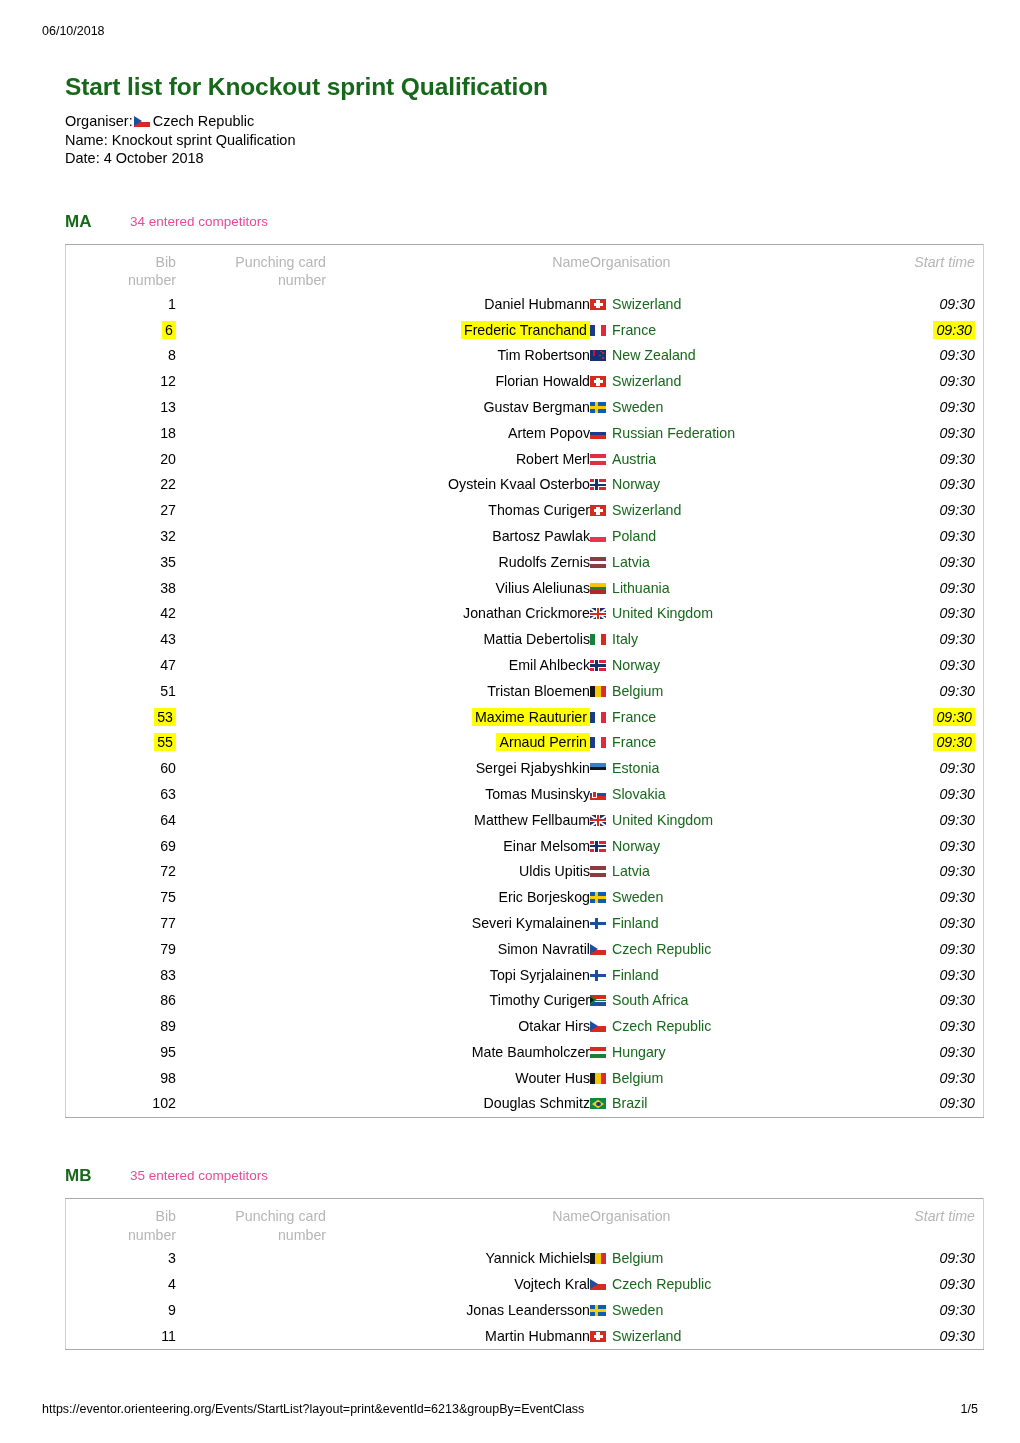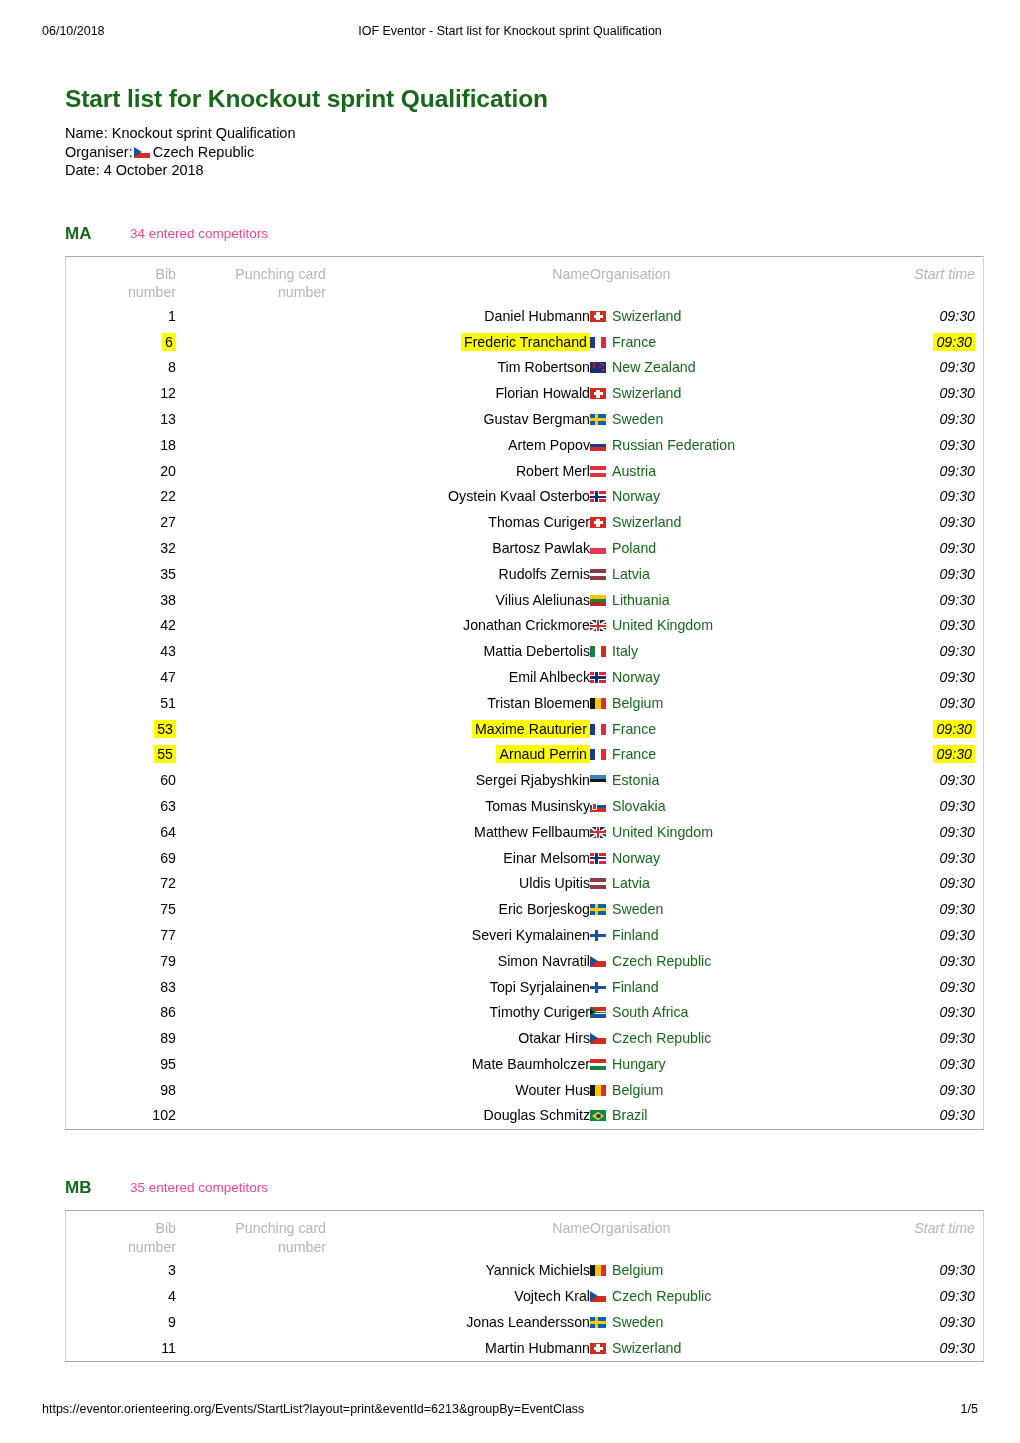--- a/index.html
+++ b/index.html
@@ -22,21 +22,21 @@
   .print-header .ph-title{position:absolute;left:0;top:0;width:1020px;text-align:center;}
 
   .print-footer{
     position:absolute;top:1402px;left:0;width:1020px;height:18px;
     font-size:12.5px;color:#000;
   }
   .print-footer .pf-url{position:absolute;left:42px;top:0;}
   .print-footer .pf-page{position:absolute;right:42px;top:0;}
 
   
-  .doc{position:absolute;left:65px;top:84px;width:895px;}
+  .doc{position:absolute;left:65px;top:72px;width:895px;}
 
   h1.title{
     margin:0;
     font-size:24.5px;
     font-weight:bold;
     color:#17681b;
     letter-spacing:-0.1px;
     line-height:30px;
   }
   .meta{margin-top:10px;font-size:14.5px;line-height:18.6px;color:#000;}
@@ -180,32 +180,31 @@
   
   td.col-org{white-space:nowrap;}
 </style>
 </head>
 <body>
 
 <div class="page">
 
   <div class="print-header">
     <span class="ph-date">06/10/2018</span>
-    <span class="ph-title">IOF Eventor - Start list for Knockout sprint Qualification</span>
   </div>
 
   <div class="doc">
 
     <h1 class="title">Start list for Knockout sprint Qualification</h1>
 
     <div class="meta">
-      <div>Name: Knockout sprint Qualification</div>
       <div>
         <span>Organiser:</span><span class="flag f-cz"><i class="t"></i></span><span>Czech Republic</span>
       </div>
+      <div>Name: Knockout sprint Qualification</div>
       <div>Date: 4 October 2018</div>
     </div>
 
     <div id="classes-container">
         <div class="class-block" style="margin-top: 44px;">
           <div class="class-head">
             <span class="class-name">MA</span>
             <span class="class-count">34 entered competitors</span>
           </div>
           <table class="startlist">

